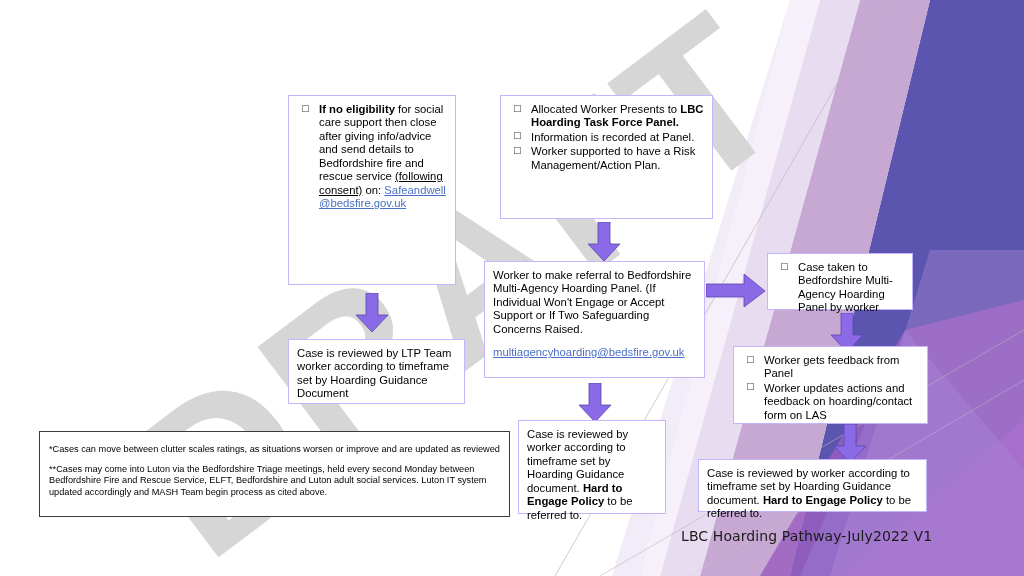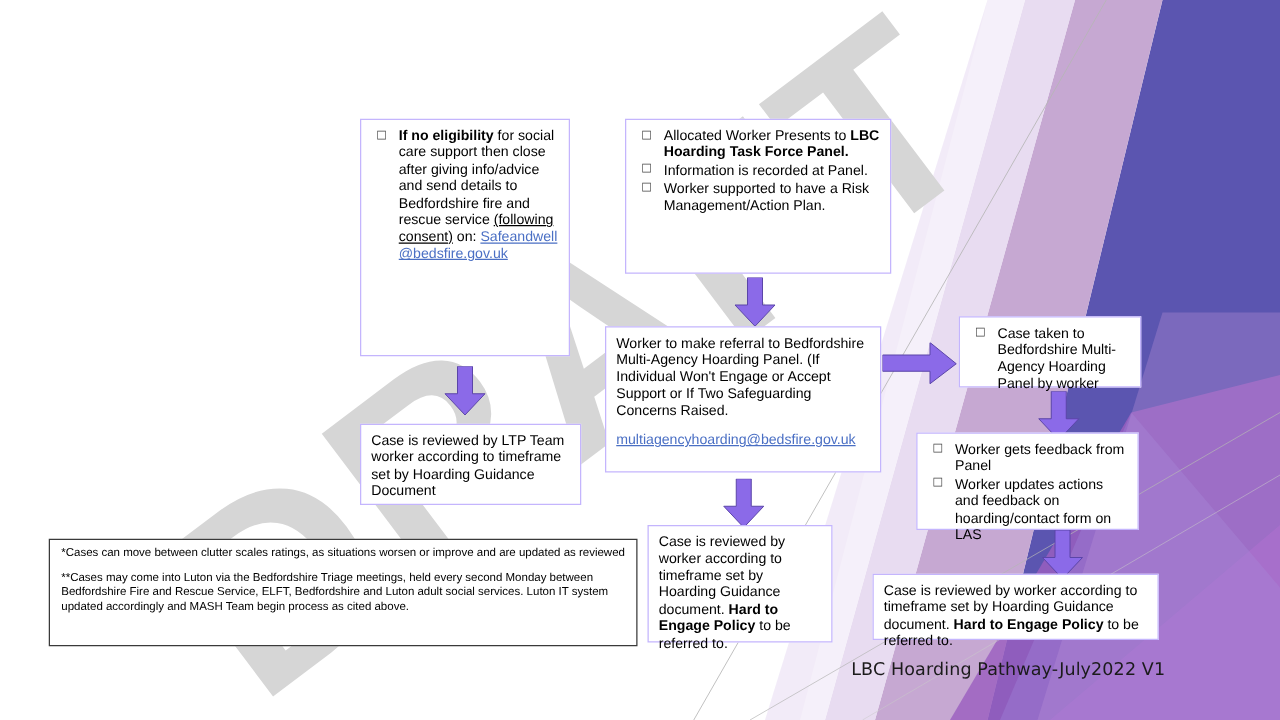--- a/index.html
+++ b/index.html
@@ -80,21 +80,21 @@
     width: 60px; height: 34px;
   }
   
   #notes {
     position: absolute;
     left: 39px; top: 431px;
     width: 471px; height: 86px;
     border: 1px solid #3a3a3a;
     background: #ffffff;
     box-sizing: border-box;
-    padding: 5px 9px;
+    padding: 12px 9px;
     font-size: 9.2px;
     line-height: 1.27;
   }
   #notes p { margin: 0 0 8px 0; }
   #notes p:last-child { margin-bottom: 12px; }
   
   #footer {
     position: absolute;
     left: 681px; top: 528px;
     font-size: 14px;
@@ -194,21 +194,21 @@
       <ul class="bl">
         <li><span>Case taken to Bedfordshire Multi-Agency Hoarding Panel by worker</span></li>
       </ul>
     </div>
   </div>
 
   <svg class="arrow-down" style="left:830px; top:313px;" viewBox="0 0 34 40">
     <polygon points="11,0 23,0 23,22 33,22 17,39 1,22 11,22" fill="#8b6ae8" stroke="#5b45a8" stroke-width="0.8"></polygon>
   </svg>
 
-  <div class="box" style="left:733px; top:346px; width:178px; height:78px;">
+  <div class="box" style="left:733px; top:346px; width:195px; height:78px;">
     <div class="pad">
       <ul class="bl">
         <li><span>Worker gets feedback from Panel</span></li>
         <li><span>Worker updates actions and feedback on hoarding/contact form on LAS</span></li>
       </ul>
     </div>
   </div>
 
   <svg class="arrow-down" style="left:833px; top:424px;" viewBox="0 0 34 40">
     <polygon points="11,0 23,0 23,22 33,22 17,39 1,22 11,22" fill="#8b6ae8" stroke="#5b45a8" stroke-width="0.8"></polygon>

